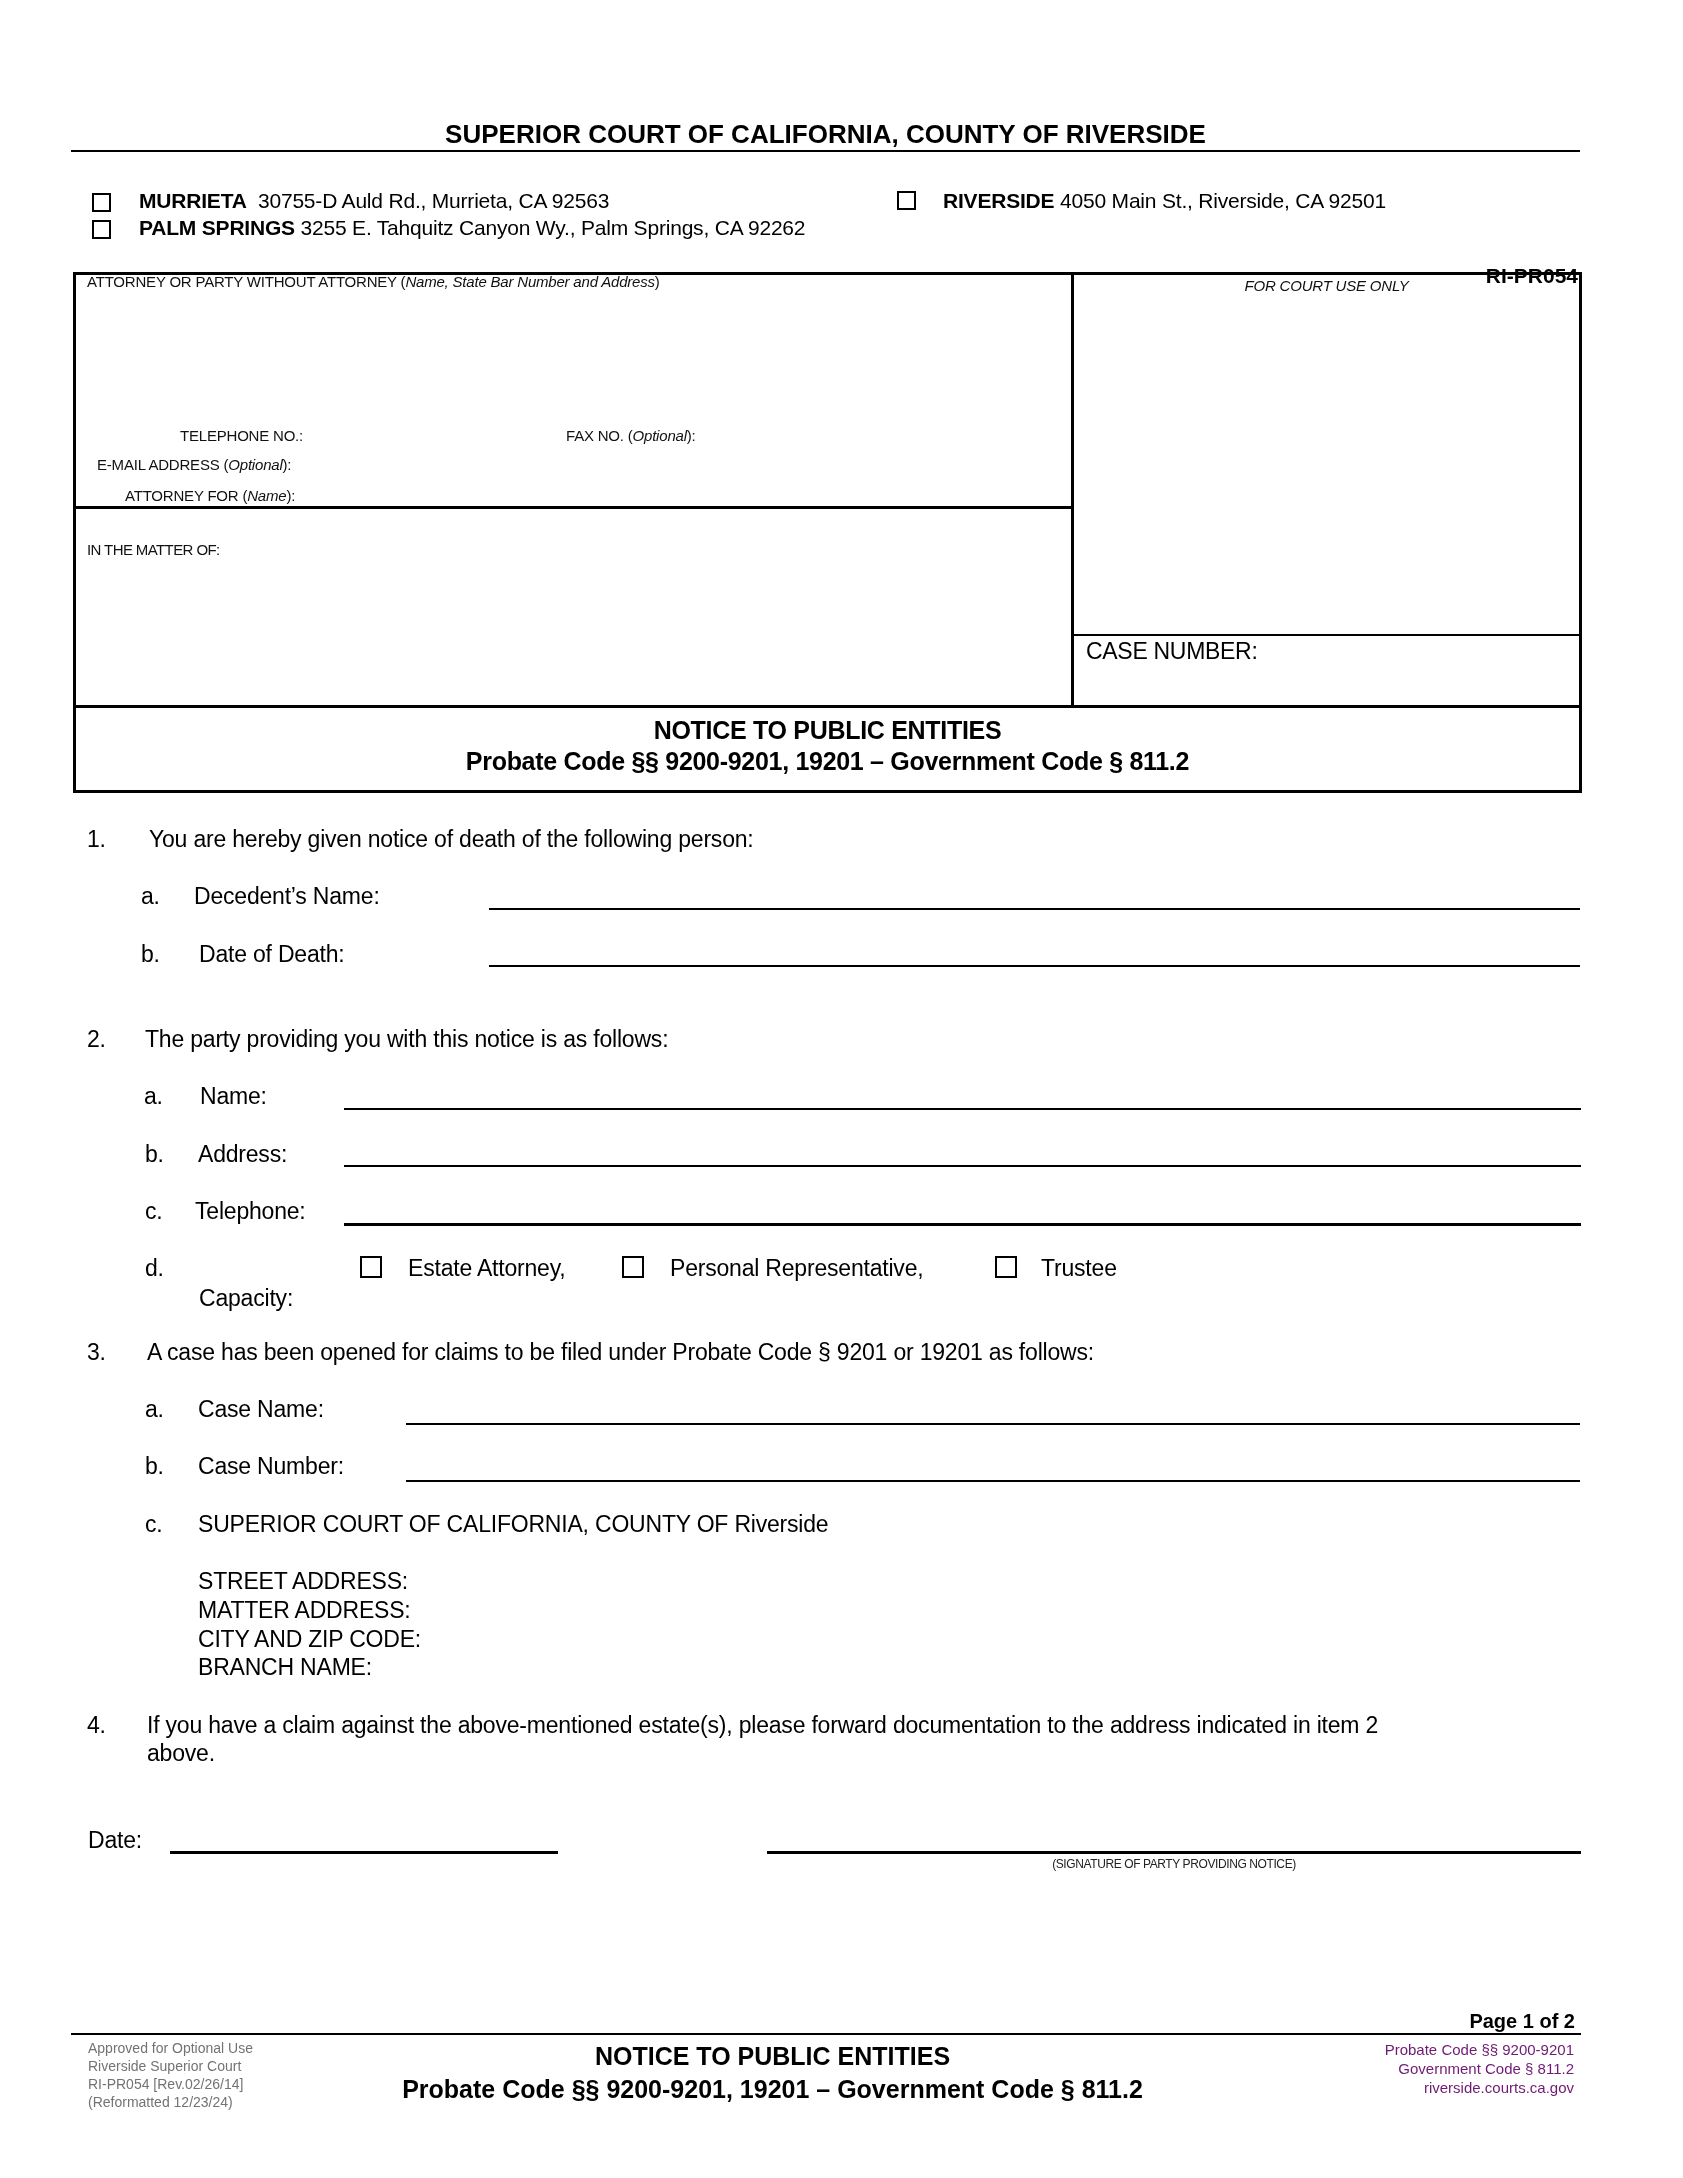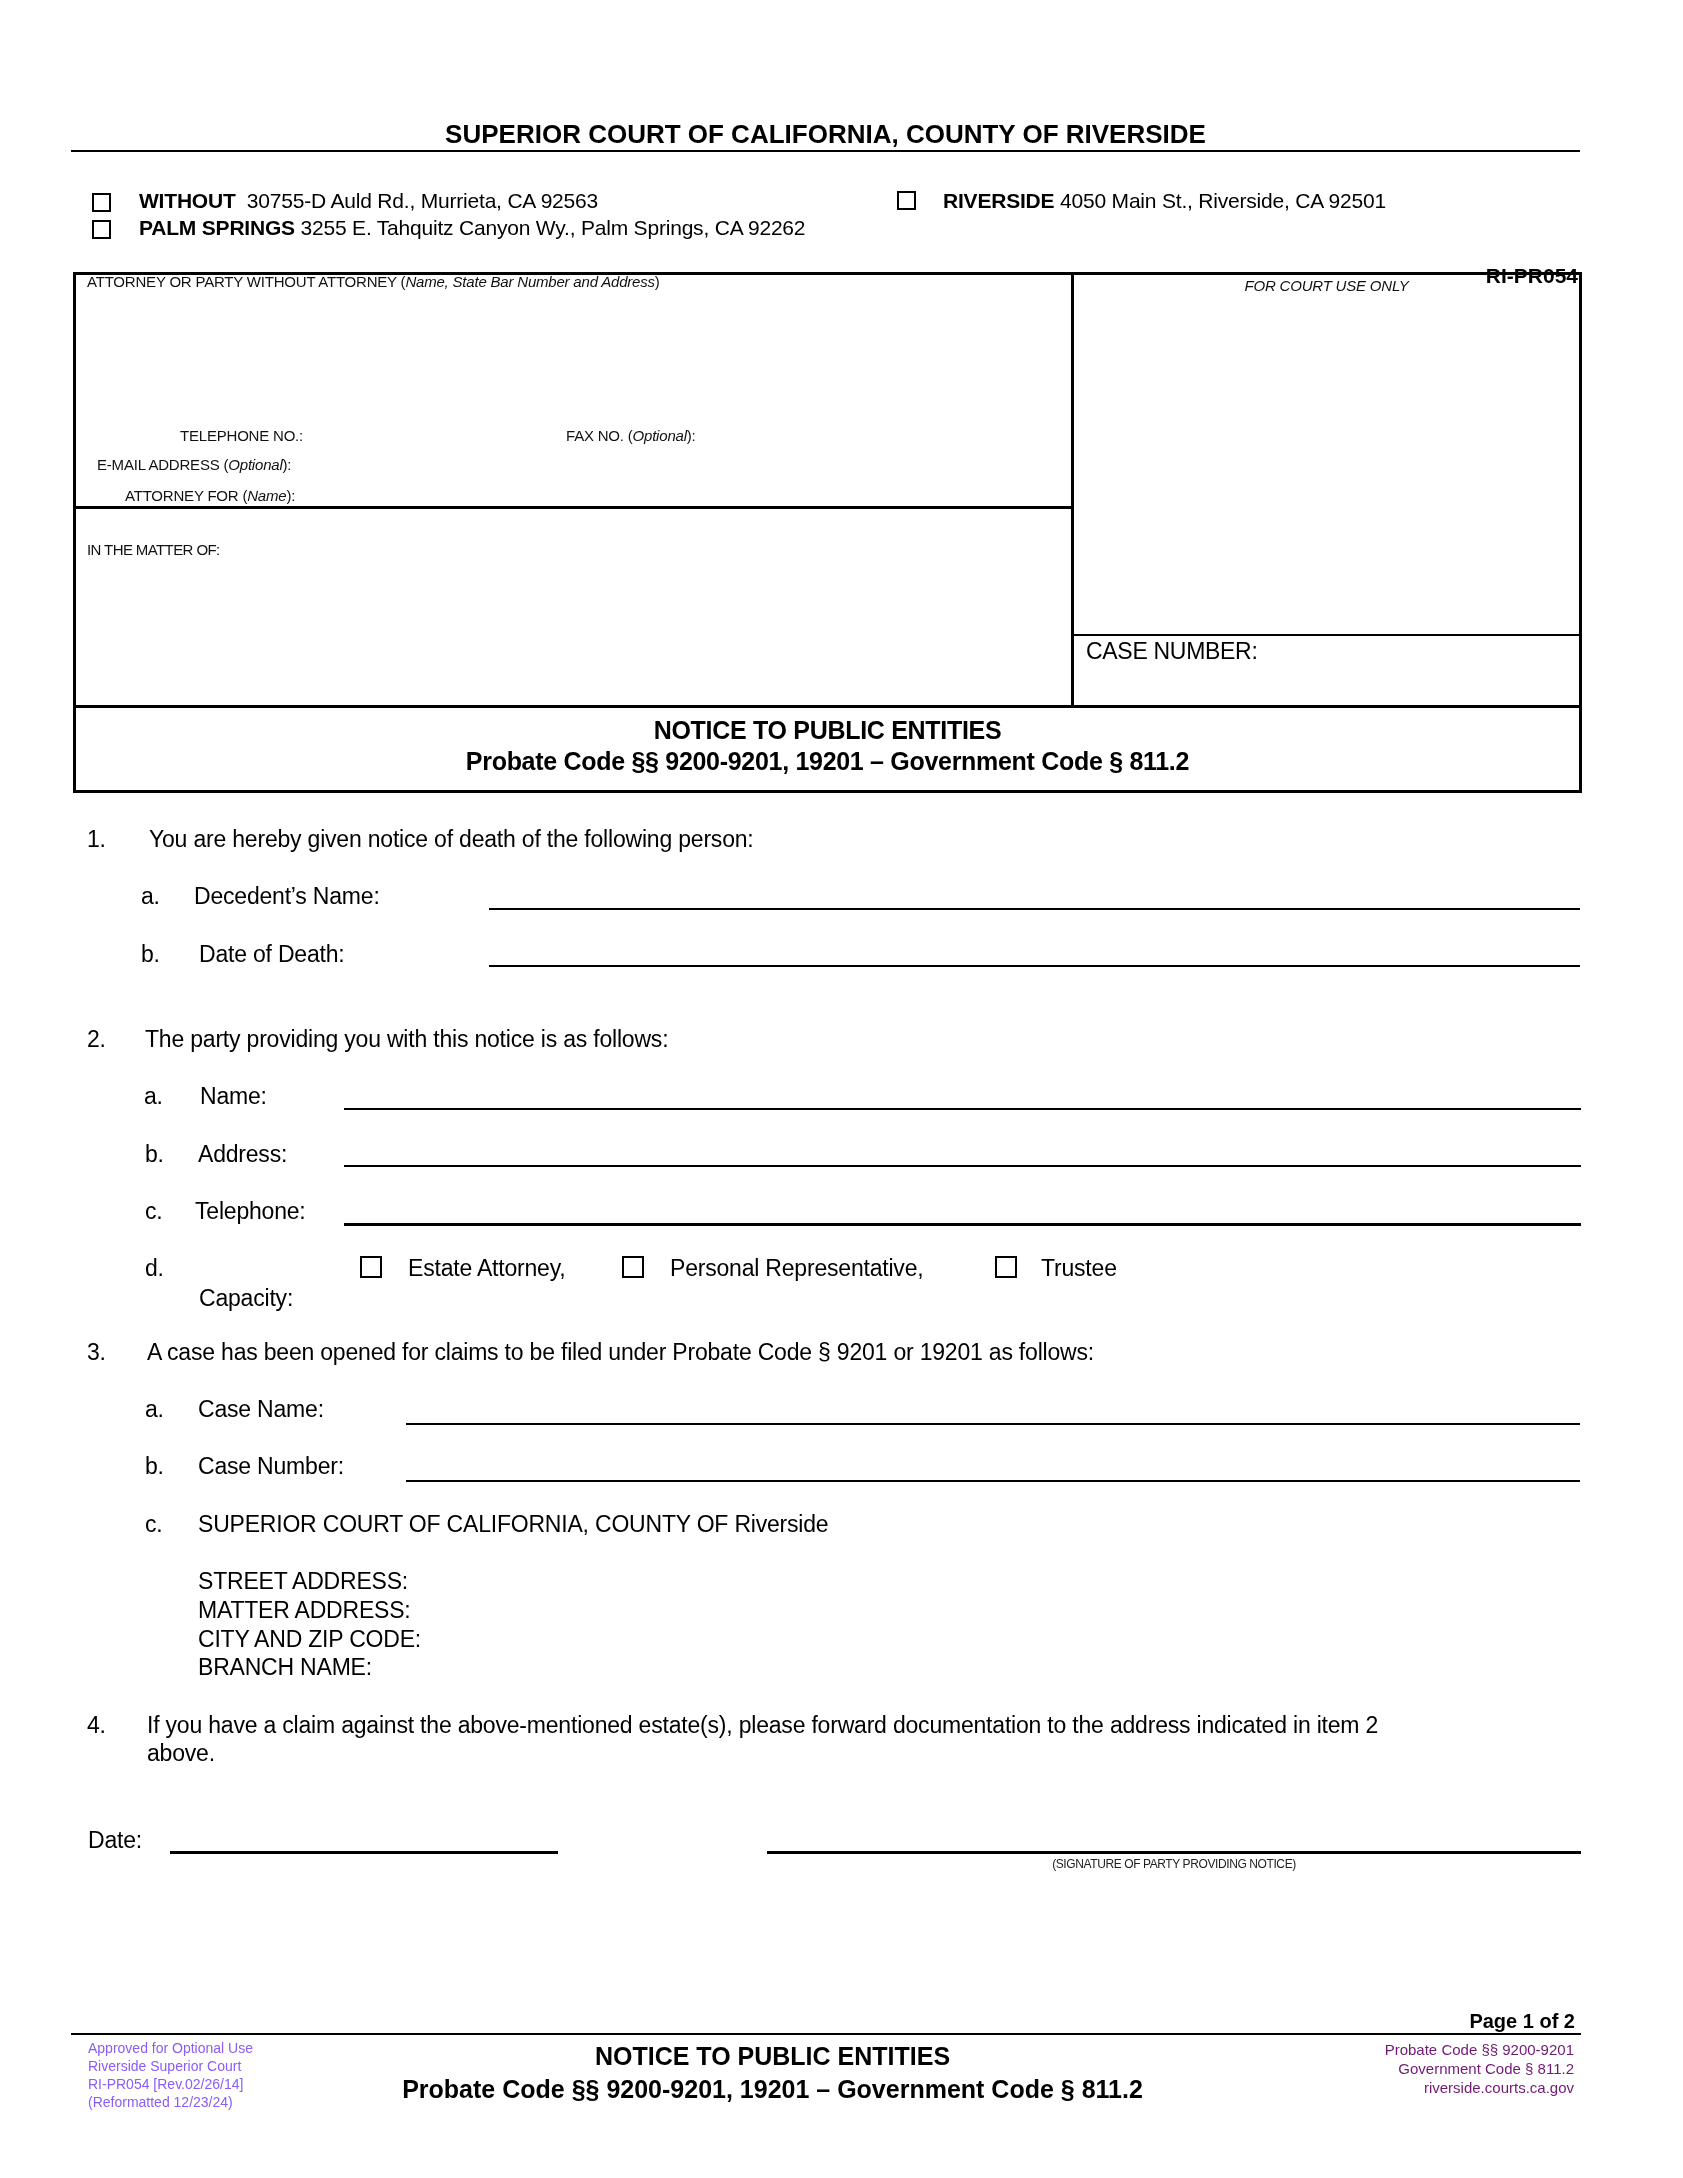--- a/index.html
+++ b/index.html
@@ -20,21 +20,21 @@
   .right { text-align: right; }
 </style>
 </head>
 <body>
 
 <div class="abs bold center" style="left:71px; top:119px; width:1509px; font-size:26px;">SUPERIOR COURT OF CALIFORNIA, COUNTY OF RIVERSIDE</div>
 <div class="hline" style="left:71px; top:150px; width:1509px; height:2px;"></div>
 
 <div class="cb" style="left:92px; top:193px;"></div>
 <div class="abs body-text" style="left:139px; top:189px; font-size:21px;">
-  <span class="bold">WITHOUT</span>&nbsp;
+  <span class="bold">MURRIETA</span>&nbsp;
   <span>30755-D Auld Rd., Murrieta, CA 92563</span>
 </div>
 
 <div class="cb" style="left:92px; top:220px;"></div>
 <div class="abs body-text" style="left:139px; top:216px; font-size:21px;">
   <span class="bold">PALM SPRINGS</span>
   <span>3255 E. Tahquitz Canyon Wy., Palm Springs, CA 92262</span>
 </div>
 
 <div class="cb" style="left:897px; top:191px;"></div>
@@ -152,21 +152,21 @@
 
 <div class="abs body-text" style="left:88px; top:1827px;">Date:</div>
 <div class="field-line" style="left:170px; top:1851px; width:388px; height:2.5px;"></div>
 
 <div class="field-line" style="left:767px; top:1851px; width:814px; height:2.5px;"></div>
 <div class="abs center" style="left:767px; top:1857px; width:814px; font-size:12px; letter-spacing:-0.4px; color:#222;">(SIGNATURE OF PARTY PROVIDING NOTICE)</div>
 
 <div class="abs bold right" style="left:1287px; top:2010px; width:288px; font-size:20px;">Page 1 of 2</div>
 <div class="hline" style="left:71px; top:2033px; width:1510px; height:2px;"></div>
 
-<div class="abs" style="left:88px; top:2039px; font-size:14px; line-height:18px; color:#8b5cf6;">
+<div class="abs" style="left:88px; top:2039px; font-size:14px; line-height:18px; color:#737373;">
   <div>Approved for Optional Use</div>
   <div>Riverside Superior Court</div>
   <div>RI-PR054 [Rev.02/26/14]</div>
   <div>(Reformatted 12/23/24)</div>
 </div>
 
 <div class="abs bold center" style="left:327px; top:2042px; width:891px; font-size:25px;">NOTICE TO PUBLIC ENTITIES</div>
 <div class="abs bold center" style="left:327px; top:2075px; width:891px; font-size:25px;">Probate Code §§ 9200-9201, 19201 – Government Code § 811.2</div>
 
 <div class="abs right" style="left:1277px; top:2040px; width:297px; font-size:15px; line-height:19px; color:#701a75;">

